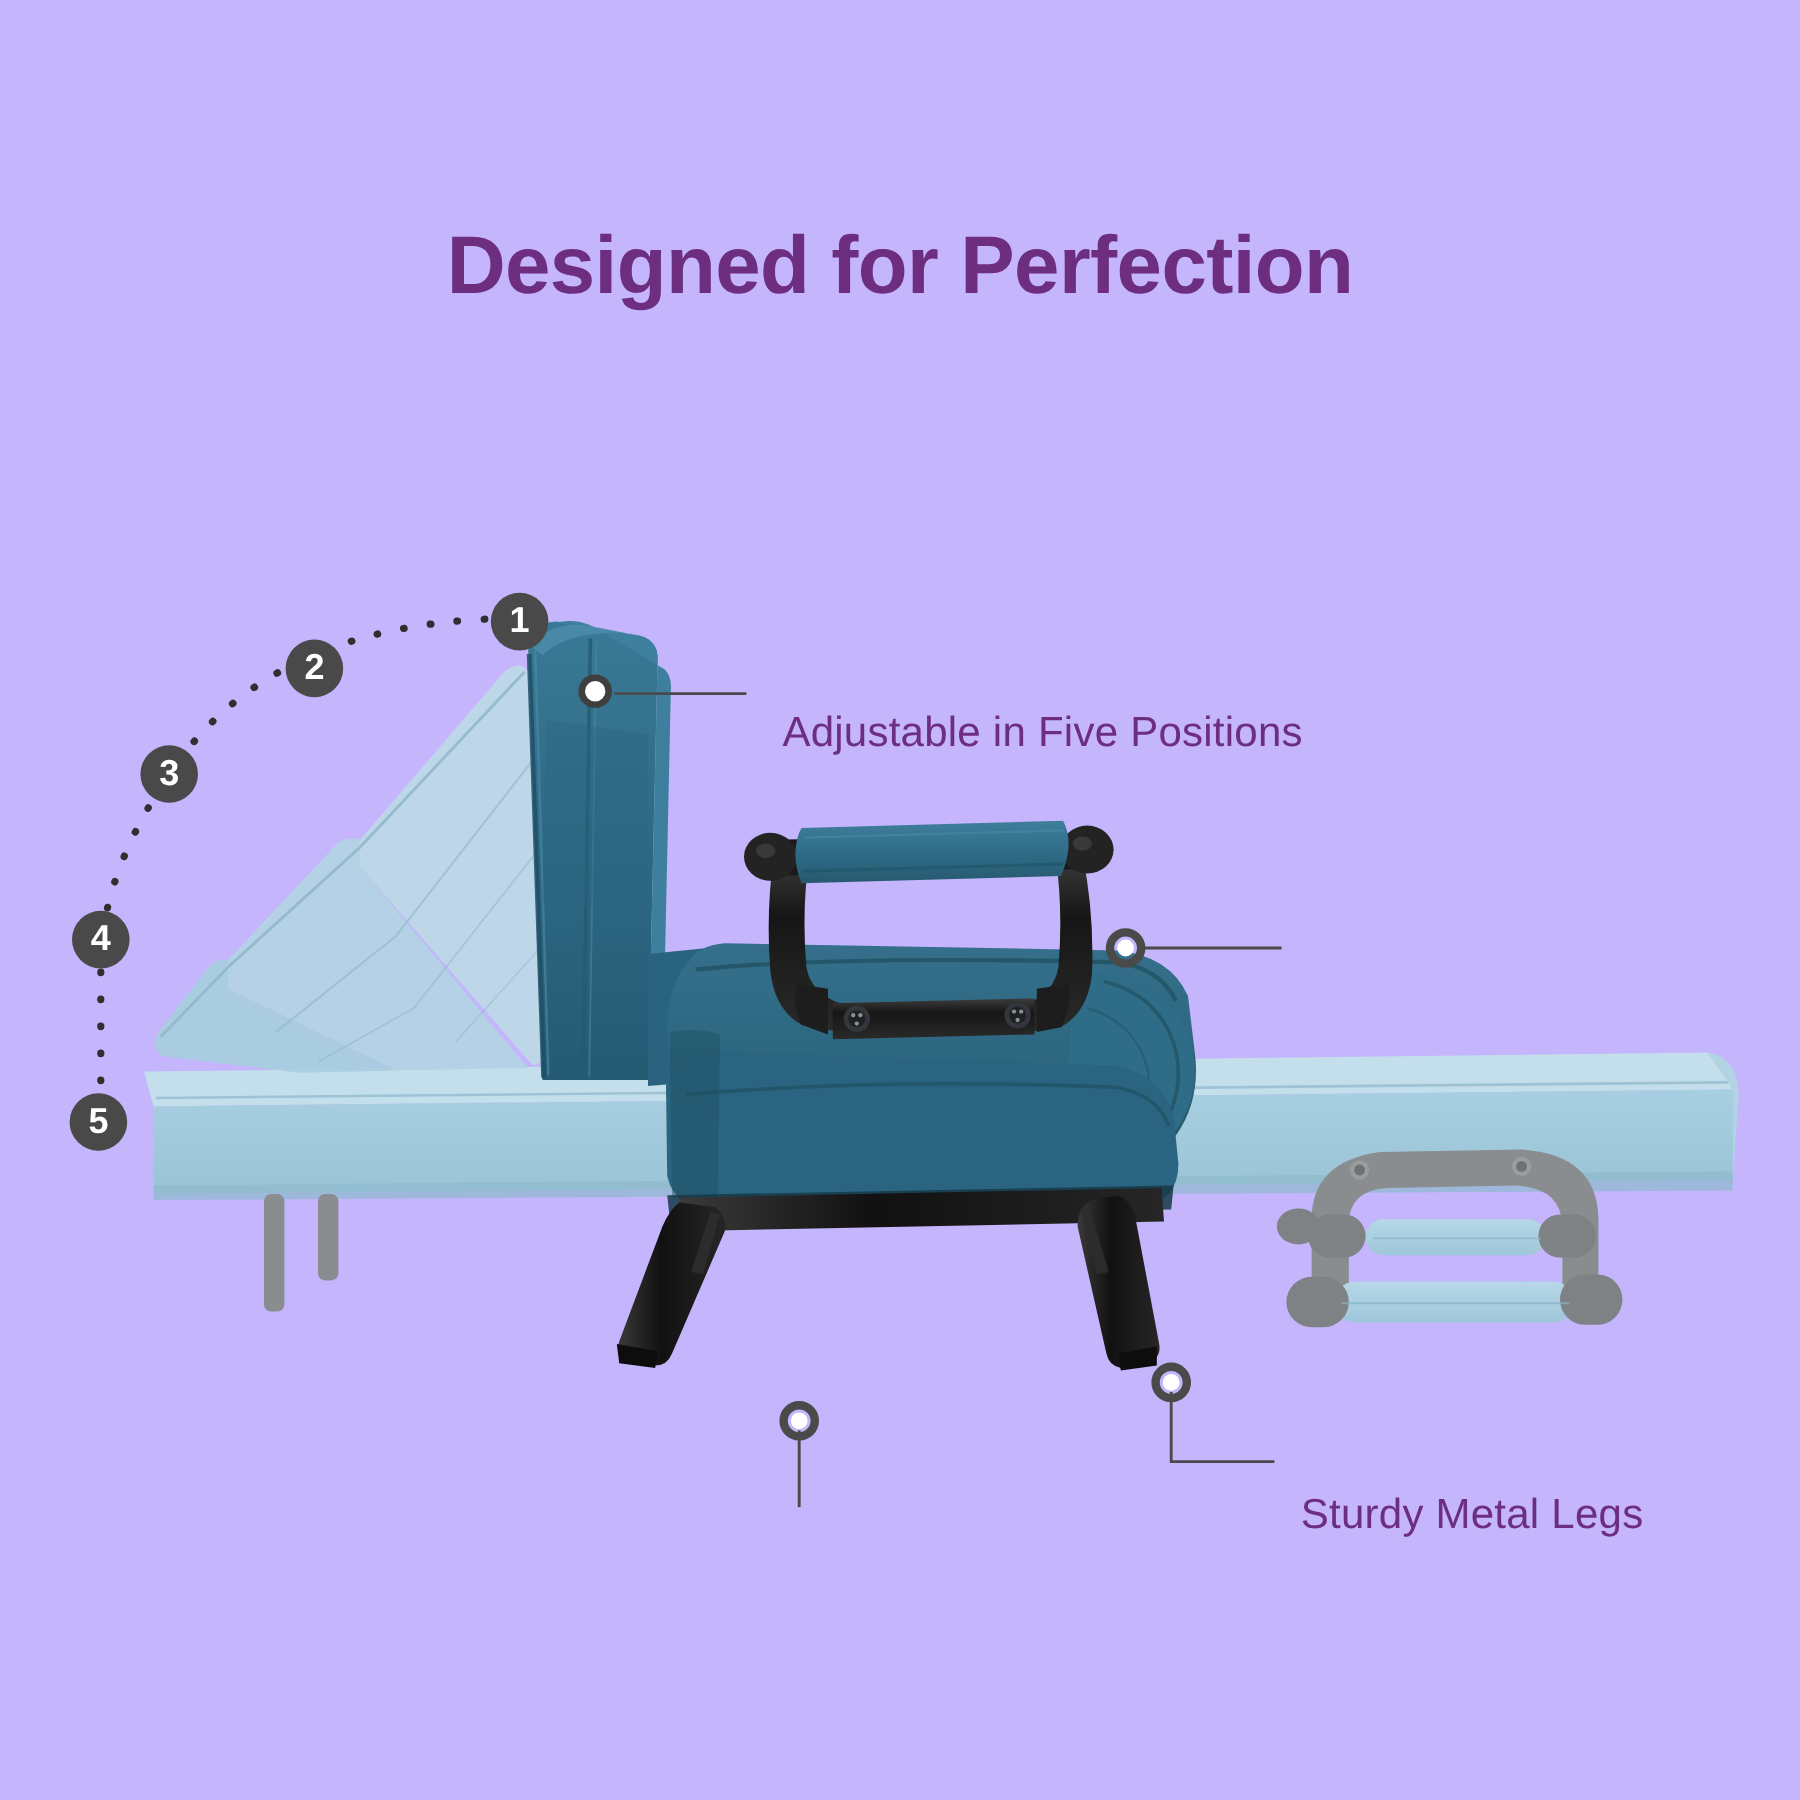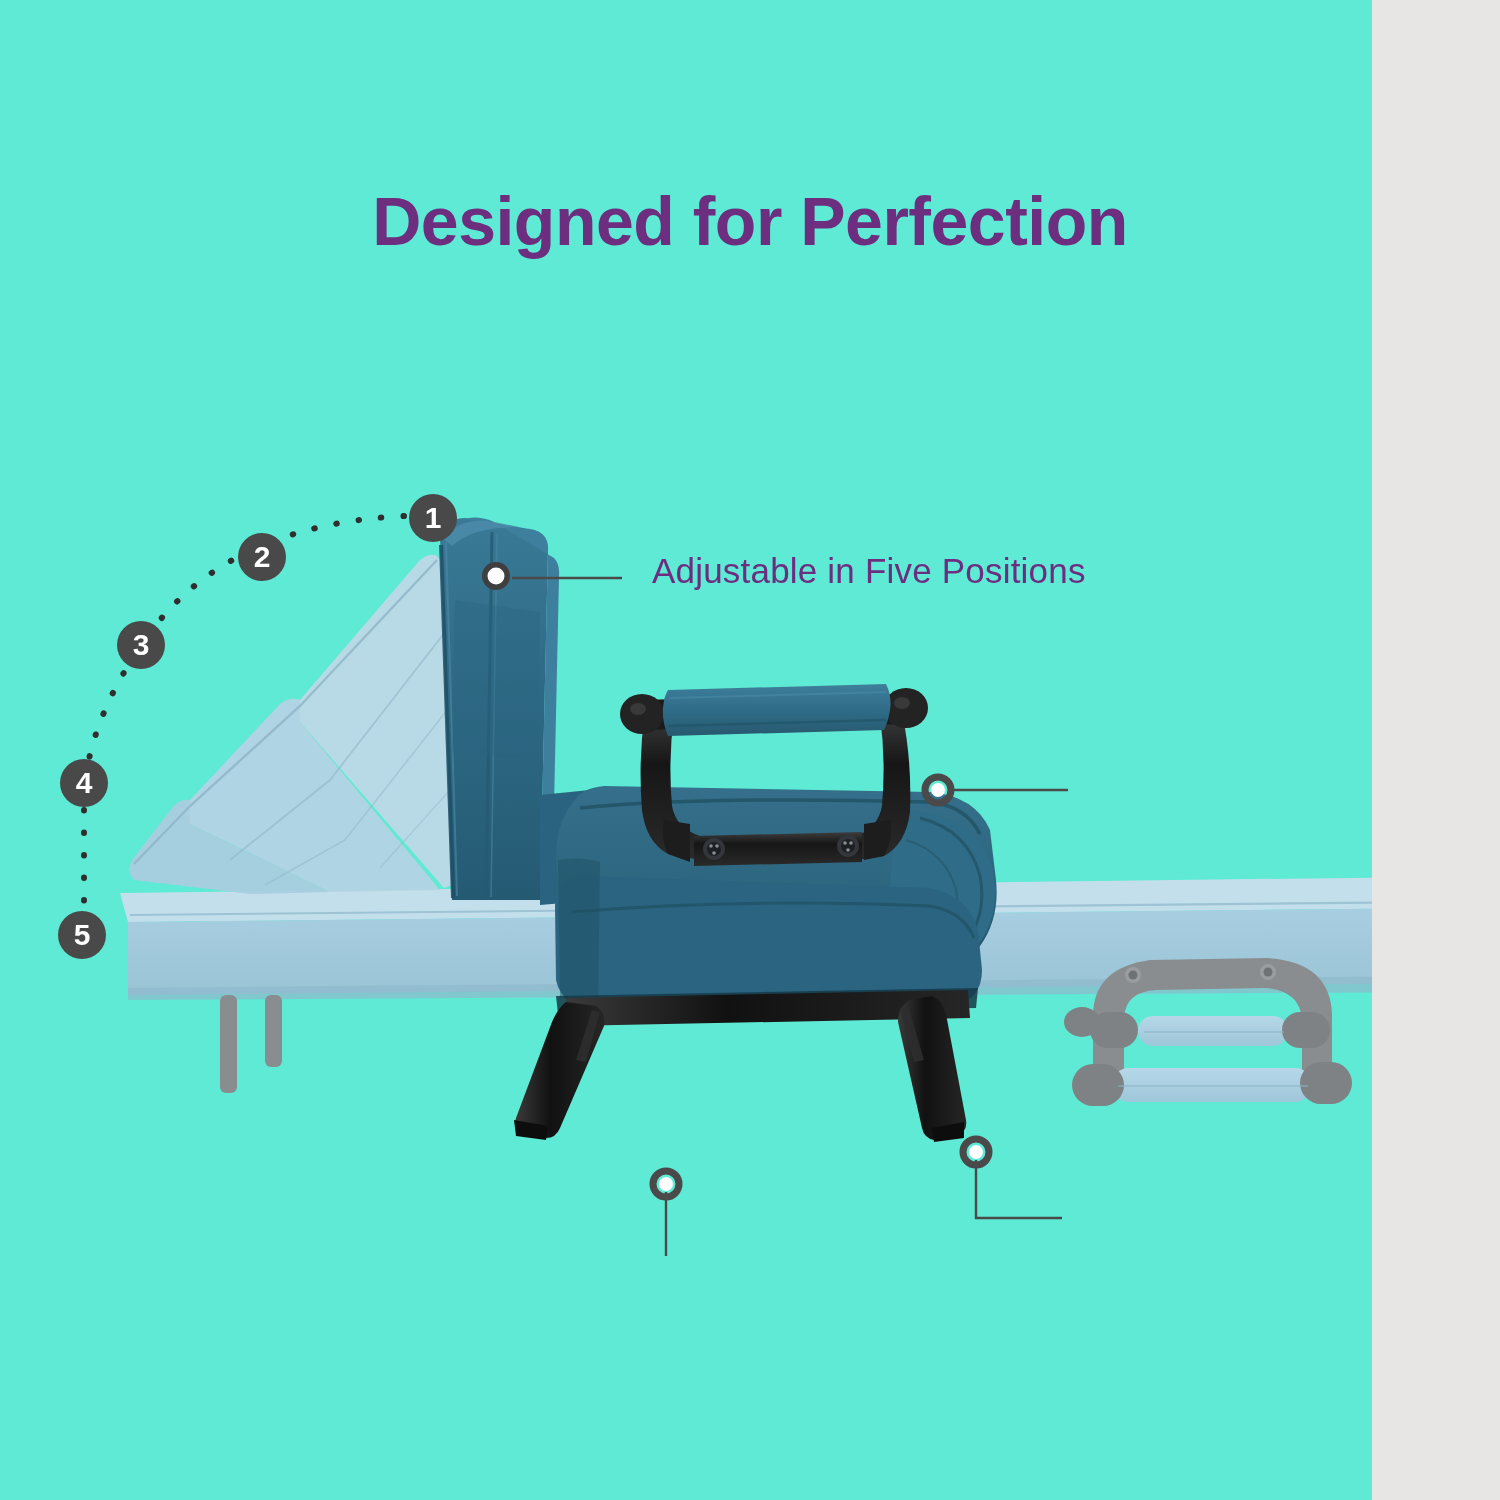--- a/index.html
+++ b/index.html
@@ -2,23 +2,23 @@
 <html><head>
 <meta charset="utf-8">
 <style>
   html, body {
     margin: 0;
     padding: 0;
     background: #e7e6e5;
   }
   #stage {
     position: relative;
-    width: 1372px;
+    width: 1500px;
     height: 1500px;
-    background: #5eead4;
+    background: #c4b5fd;
     overflow: hidden;
     font-family: "Liberation Sans", sans-serif;
   }
 
   
   #title {
     position: absolute;
     left: 0;
     top: 182px;
     width: 1500px;
@@ -42,20 +42,21 @@
 
   
   .callout-label {
     position: absolute;
     font-family: "Liberation Sans", sans-serif;
     font-size: 35px;
     font-weight: 300;
     color: #6d2e7f;
     white-space: nowrap;
     letter-spacing: 0.2px;
+    margin-top: 40px;
   }
   #label-adjustable { left: 652px; top: 551px; }
   #label-cushion    { left: 1092px; top: 772px; }
   #label-legs       { left: 1084px; top: 1202px; }
   #label-install    { left: 487px; top: 1266px; }
 
   
   .step-badge {
     position: absolute;
     width: 48px;
@@ -316,14 +317,15 @@
     </svg>
   </div>
 
   <div class="step-badge" id="step-1">1</div>
   <div class="step-badge" id="step-2">2</div>
   <div class="step-badge" id="step-3">3</div>
   <div class="step-badge" id="step-4">4</div>
   <div class="step-badge" id="step-5">5</div>
 
   <div class="callout-label" id="label-adjustable">Adjustable in Five Positions</div>
+  <div class="callout-label" id="label-legs">Sturdy Metal Legs</div>
 
 </div>
 
 </body></html>

